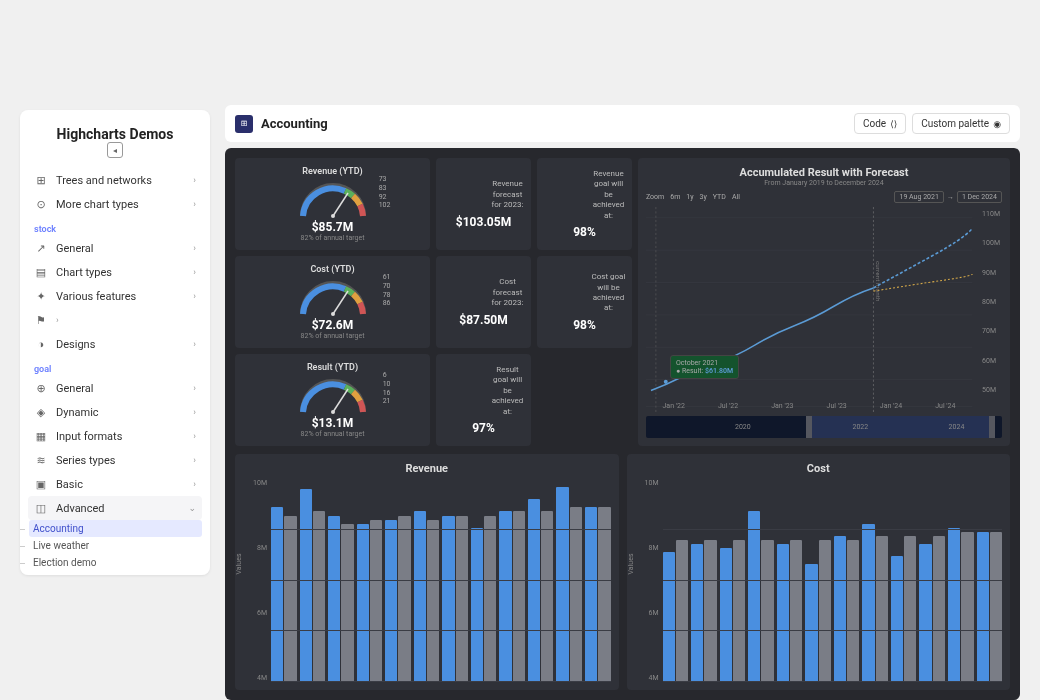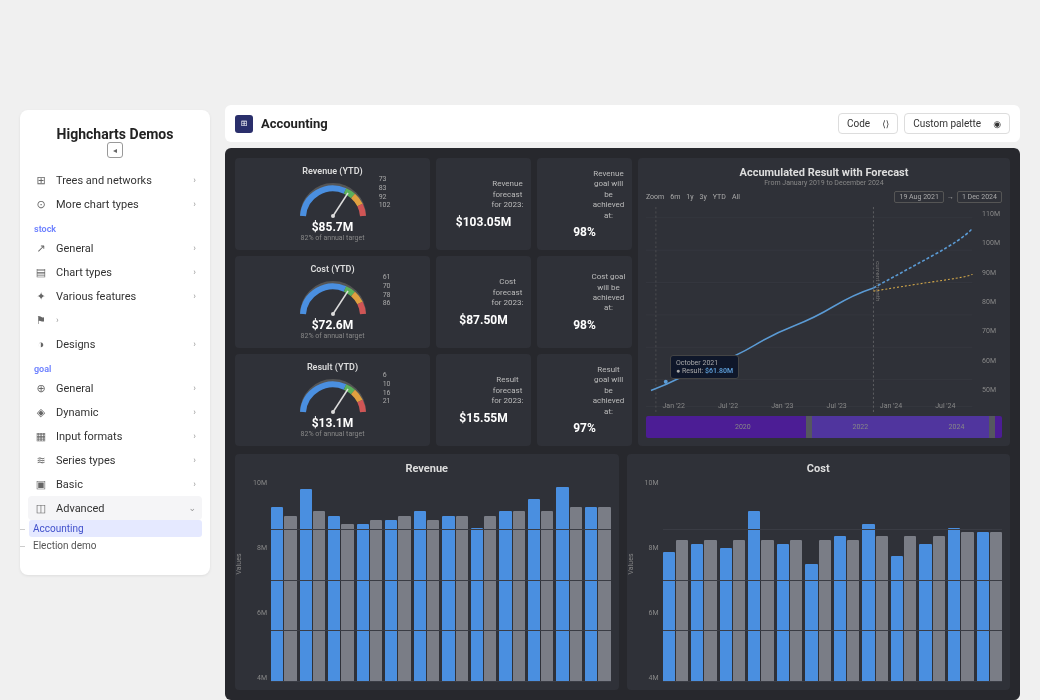--- a/index.html
+++ b/index.html
@@ -19,21 +19,21 @@
 .sub-items { padding-left: 22px; }
 .sub-item { font-size: 10px; color: #555; padding: 3px 4px; cursor: pointer; border-radius: 3px; position: relative; }
 .sub-item.active { background: #e5e9ff; color: #4050cc; }
 .sub-item::before { content: ""; position: absolute; left: -10px; top: 50%; width: 6px; height: 1px; background: #ccc; }
 .tree-line { border-left: 1px solid #ccc; margin-left: -10px; padding-left: 10px; }
 
 .main { flex: 1; margin: 105px 20px 0 15px; display: flex; flex-direction: column; }
 .topbar { background: #fff; border-radius: 6px; padding: 8px 10px; display: flex; align-items: center; margin-bottom: 6px; }
 .topbar-icon { width: 18px; height: 18px; background: #2a2f6b; border-radius: 3px; margin-right: 8px; display: flex; align-items: center; justify-content: center; color: #fff; font-size: 8px; }
 .topbar-title { font-weight: 700; font-size: 13px; color: #222; flex: 1; }
-.btn { background: #fff; border: 1px solid #ddd; border-radius: 4px; padding: 4px 8px; font-size: 10px; color: #333; margin-left: 6px; cursor: pointer; display: flex; align-items: center; gap: 12px; }
+.btn { background: #fff; border: 1px solid #ddd; border-radius: 4px; padding: 4px 8px; font-size: 10px; color: #333; margin-left: 6px; cursor: pointer; display: flex; align-items: center; gap: 4px; }
 .btn-icon { font-size: 9px; }
 
 .dashboard { background: #27282d; border-radius: 6px; flex: 1; padding: 10px; display: grid; grid-template-columns: 395px 1fr; grid-template-rows: auto 1fr; gap: 8px; overflow: hidden; }
 .kpi-grid { display: grid; grid-template-columns: 195px 95px 95px; grid-template-rows: repeat(3, 1fr); gap: 6px; }
 .card { background: #2f3138; border-radius: 4px; padding: 6px; color: #ccc; display: flex; flex-direction: column; align-items: center; justify-content: center; }
 .card-title { font-size: 9px; font-weight: 600; color: #ddd; }
 .gauge-card { padding: 8px 6px; }
 .gauge { width: 80px; height: 40px; position: relative; margin: 2px auto 0; }
 .gauge svg { width: 100%; height: 100%; }
 .gauge-ticks { position: absolute; right: -18px; top: -3px; font-size: 7px; color: #aaa; line-height: 1.25; text-align: left; }
@@ -45,23 +45,23 @@
 .forecast-card { background: #2f3138; border-radius: 4px; padding: 8px; color: #ccc; display: flex; flex-direction: column; }
 .forecast-title { font-size: 11px; font-weight: 700; color: #ddd; text-align: center; }
 .forecast-sub { font-size: 7px; color: #888; text-align: center; margin-bottom: 4px; }
 .forecast-controls { display: flex; align-items: center; font-size: 7px; color: #aaa; gap: 6px; }
 .zoom-options { display: flex; gap: 6px; }
 .zoom-opt { cursor: pointer; }
 .date-range { margin-left: auto; display: flex; gap: 3px; align-items: center; }
 .date-box { border: 1px solid #555; padding: 1px 4px; border-radius: 2px; font-size: 7px; }
 .chart-area { flex: 1; position: relative; margin-top: 4px; }
 .chart-area svg { width: 100%; height: 100%; }
-.tooltip { position: absolute; left: 24px; top: 148px; background: #0f172a; border: 1px solid #444; border-radius: 3px; padding: 3px 5px; font-size: 7px; color: #aaa; }
+.tooltip { position: absolute; left: 24px; top: 148px; background: #14532d; border: 1px solid #444; border-radius: 3px; padding: 3px 5px; font-size: 7px; color: #aaa; }
 .tooltip .tval { color: #5b9bd5; font-weight: 600; }
-.navigator { height: 22px; background: #4c1d95; border-radius: 2px; margin-top: 4px; position: relative; display: flex; align-items: center; }
+.navigator { height: 22px; background: #0f172a; border-radius: 2px; margin-top: 4px; position: relative; display: flex; align-items: center; }
 .nav-handle { position: absolute; top: 0; bottom: 0; width: 6px; background: #55575f; cursor: ew-resize; }
 .nav-sel { position: absolute; top: 0; bottom: 0; background: rgba(90,110,180,0.3); }
 .nav-year { font-size: 7px; color: #888; position: absolute; }
 
 .bottom-charts { grid-column: 1 / -1; display: grid; grid-template-columns: 1fr 1fr; gap: 8px; }
 .bar-card { background: #2f3138; border-radius: 4px; padding: 8px; color: #ccc; display: flex; flex-direction: column; }
 .bar-title { font-size: 11px; font-weight: 700; color: #ddd; text-align: center; margin-bottom: 4px; }
 .bar-chart { flex: 1; position: relative; display: flex; align-items: flex-end; padding-left: 28px; gap: 3px; }
 .y-axis { position: absolute; left: 0; top: 0; bottom: 0; width: 26px; display: flex; flex-direction: column; justify-content: space-between; font-size: 7px; color: #888; text-align: right; padding-right: 2px; }
 .y-axis-label { position: absolute; left: -4px; top: 50%; transform: rotate(-90deg) translateX(50%); transform-origin: left center; font-size: 7px; color: #888; }
@@ -144,20 +144,21 @@
           <span class="nav-label">Basic</span>
           <span class="nav-chevron">›</span>
         </div>
         <div class="nav-item active">
           <span class="nav-icon">◫</span>
           <span class="nav-label">Advanced</span>
           <span class="nav-chevron">⌄</span>
         </div>
         <div class="sub-items tree-line">
           <div class="sub-item active">Accounting</div>
+          <div class="sub-item ">Live weather</div>
           <div class="sub-item ">Election demo</div>
         </div>
       </div>
   </div>
 
   <div class="main">
     <div class="topbar">
       <div class="topbar-icon">⊞</div>
       <div class="topbar-title">Accounting</div>
       <div class="btn">
@@ -247,24 +248,20 @@
       <div class="gauge-ticks">
                 <div>6</div>
                 <div>10</div>
                 <div>16</div>
                 <div>21</div>
               </div>
     </div>
     <div class="gauge-value">$13.1M</div>
     <div class="gauge-sub">82% of annual target</div>
   </div>
-          <div class="card small-card">
-            <div class="label">Result forecast for 2023:</div>
-            <div class="value">$15.55M</div>
-          </div>
           <div class="card small-card">
             <div class="label">Result goal will be achieved at:</div>
             <div class="value">97%</div>
           </div>
         </div>
 
       <div class="forecast-card">
         <div class="forecast-title">Accumulated Result with Forecast</div>
         <div class="forecast-sub">From January 2019 to December 2024</div>
         <div class="forecast-controls">

